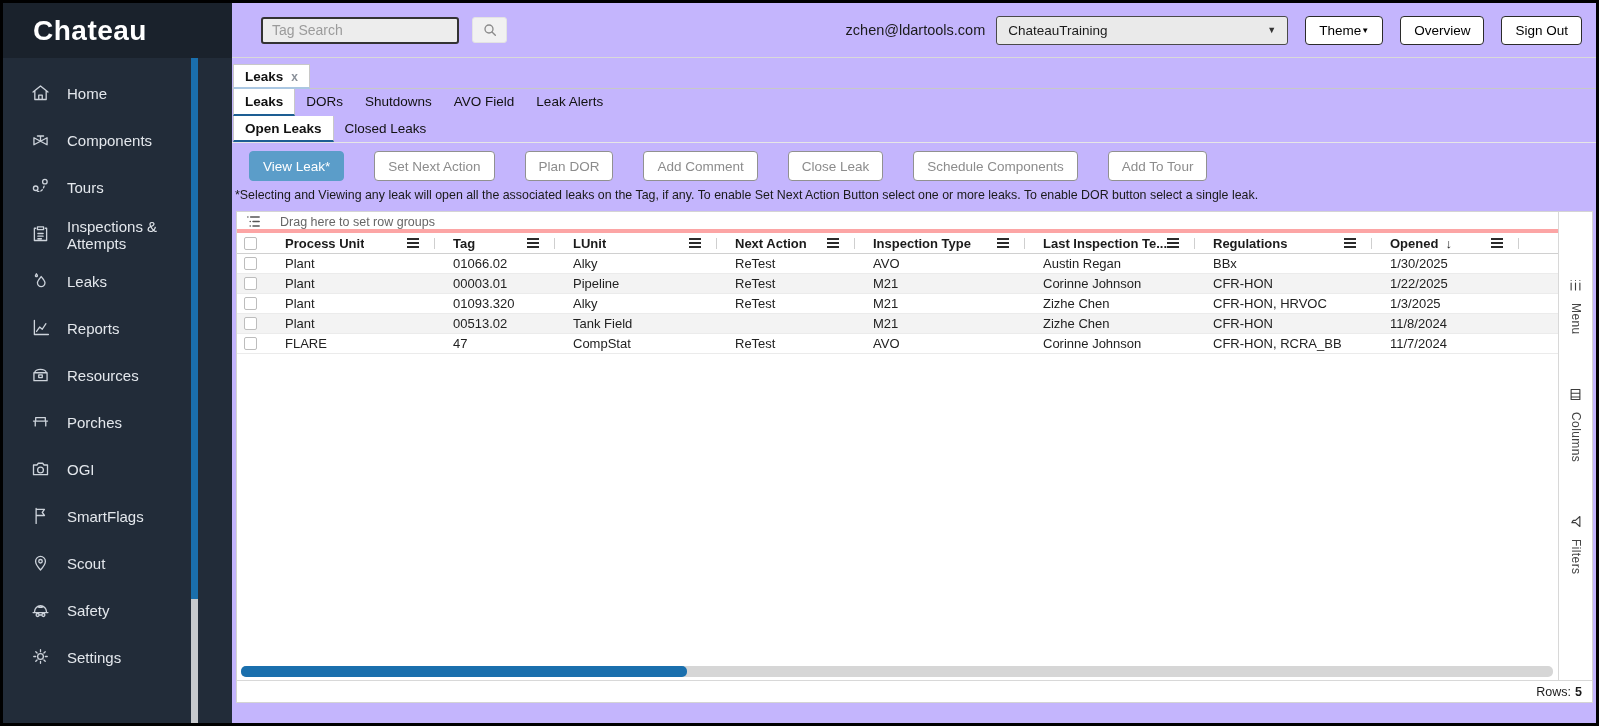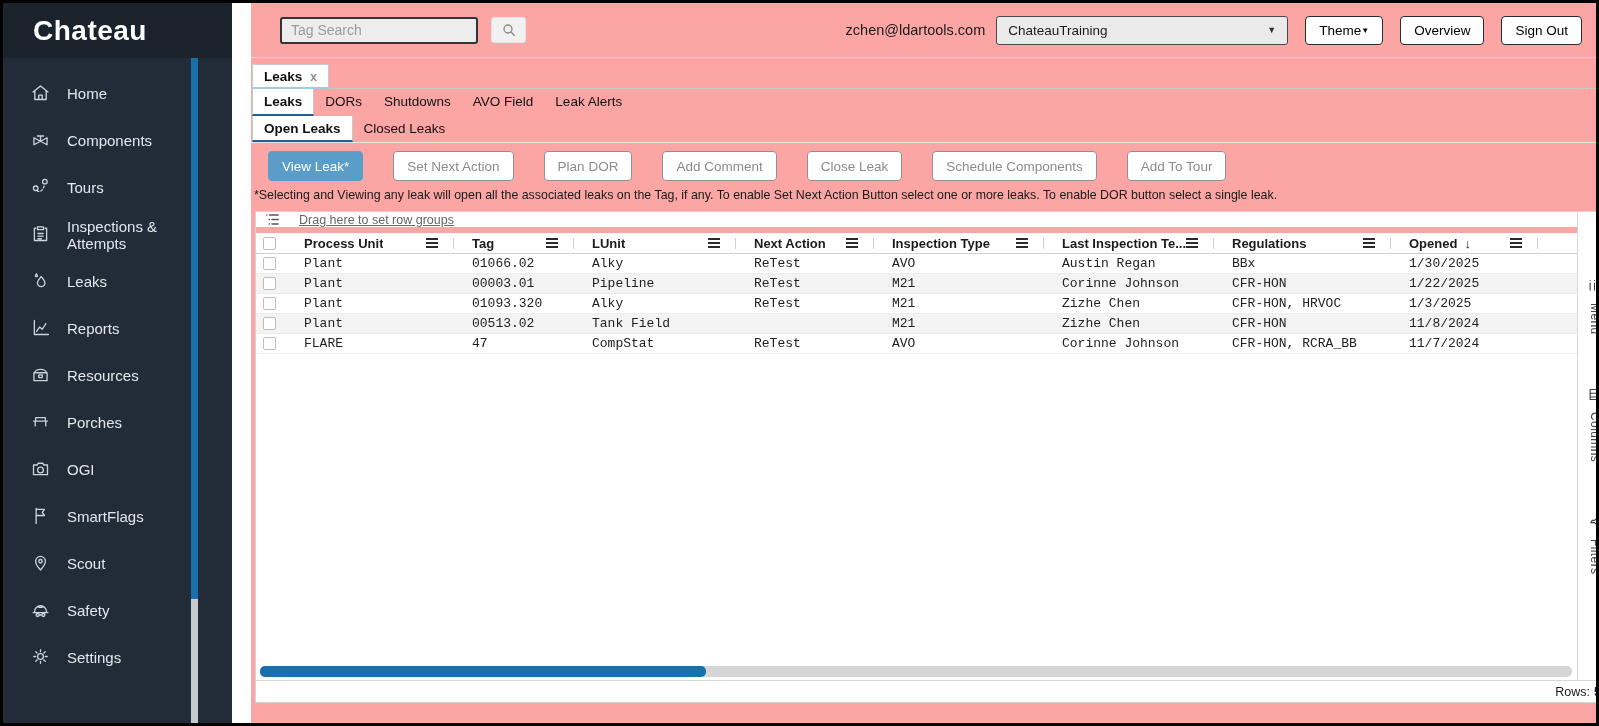--- a/index.html
+++ b/index.html
@@ -13,21 +13,21 @@
   .sidebar-col { width:229px; flex:0 0 229px; display:flex; flex-direction:column; background:#222c39; }
   .logo-block { height:55px; background:#1a222c; display:flex; align-items:center; padding-left:30px; flex:0 0 55px; }
   .logo-text { color:#fff; font-size:28px; font-weight:800; letter-spacing:.5px; }
   .sidebar-body { flex:1; display:flex; min-height:0; }
   .side-nav { width:188px; background:#222c39; padding-top:12px; overflow:hidden; }
   .side-item { height:47px; display:flex; align-items:center; padding-left:27px; gap:16px; color:#e3e7ec; font-size:15px; cursor:pointer; }
   .side-item svg { flex:0 0 21px; }
   .side-scroll { width:7px; background:#c6c9cd; position:relative; }
   .side-scroll-thumb { position:absolute; top:0; left:0; width:7px; height:541px; background:#1a6fad; }
   
-  .main-col { flex:1; display:flex; flex-direction:column; background:#fca5a5; min-width:0;margin-left:19px; }
+  .main-col { flex:1; display:flex; flex-direction:column; background:#c4b5fd; min-width:0; }
   .topbar { height:55px; flex:0 0 55px; border-bottom:1px solid #d9d9d9; display:flex; align-items:center; padding:0 14px 0 29px; }
   .tag-search { width:198px; height:27px; background:#ededed; border:2px solid #333; border-radius:3px; padding:0 9px; font-size:14px; color:#333; font-family:inherit; }
   .tag-search::placeholder { color:#9b9b9b; }
   .search-btn { margin-left:13px; width:35px; height:26px; background:#f1f1f1; border:1px solid #e3e3e3; border-radius:3px; display:flex; align-items:center; justify-content:center; cursor:pointer; }
   .topbar-spacer { flex:1; }
   .user-email { font-size:14.5px; color:#1b1b1b; margin-right:11px; }
   .site-select { width:292px; height:29px; background:#eaeaea; border:1px solid #4a4a4a; border-radius:3px; display:flex; align-items:center; justify-content:space-between; padding:0 11px; font-size:13.5px; color:#1b1b1b; cursor:pointer; }
   .select-caret { font-size:9px; color:#333; }
   .top-btn { margin-left:17px; height:29px; padding:0 13px; background:#fff; border:1px solid #2b2b2b; border-radius:4px; font-size:13.5px; color:#000; display:flex; align-items:center; cursor:pointer; font-family:inherit; }
   .theme-caret { font-size:8px; color:#000; }
@@ -43,31 +43,31 @@
   .tab-item.active { font-weight:bold; border-left:1px solid #c8c8c8; border-right:1px solid #c8c8c8; border-bottom:2px solid #1d5e93; background:#fff; }
   
   .toolbar { display:flex; gap:30px; padding:8px 0 7px 17px; flex:0 0 auto; }
   .tb-btn { height:30px; padding:0 13px; border-radius:4px; font-size:13.5px; font-family:inherit; cursor:pointer; background:#fff; border:1px solid #919191; color:#8c8c8c; }
   .tb-btn.primary { background:#5b9dc9; border-color:#5b9dc9; color:#fff; }
   .toolbar-note { font-size:12.4px; color:#1a1a1a; padding-left:3px; flex:0 0 auto; }
   
   .grid-wrapper { margin:9px 0 0 4px; width:1357px; height:492px; flex:0 0 auto; border:1px solid #d4d4d4; display:flex; flex-direction:column; background:#fff; }
   .grid-body { flex:1; display:flex; min-height:0; }
   .grid-main { flex:1; display:flex; flex-direction:column; border-right:1px solid #d8d8d8; min-width:0; }
-  .drop-zone { height:21px; flex:0 0 21px; border-bottom:6px solid #fca5a5; display:flex; align-items:center; gap:19px; padding-left:9px; color:#666; font-size:12.5px;text-decoration:underline; }
+  .drop-zone { height:21px; flex:0 0 21px; border-bottom:4px solid #fca5a5; display:flex; align-items:flex-end; gap:19px; padding-left:9px; color:#666; font-size:12.5px; }
   .header-row { height:21px; flex:0 0 21px; display:flex; align-items:center; border-bottom:1px solid #d0d0d0; }
   .h-cell { height:100%; display:flex; align-items:center; padding:0 16px 0 18px; position:relative; cursor:pointer; }
   .h-cell::after { content:''; position:absolute; right:0; top:5px; height:11px; width:1px; background:#cfcfcf; }
   .h-label { font-size:13px; font-weight:bold; color:#1b1b1b; white-space:nowrap; overflow:hidden; }
   .sort-arrow { font-size:13px; font-weight:600; color:#1b1b1b; margin-left:7px; }
   .burger { width:12px; height:10px; border-top:2px solid #2b2b2b; border-bottom:2px solid #2b2b2b; margin-left:auto; flex:0 0 12px; cursor:pointer; }
   .burger::before { content:''; display:block; height:2px; background:#2b2b2b; margin-top:2px; }
   .cb-cell { width:30px; flex:0 0 30px; display:flex; align-items:center; padding-left:7px; height:100%; }
   .checkbox { width:13px; height:13px; border:1px solid #bdbdbd; border-radius:2px; background:#fff; cursor:pointer; }
-  .data-row { height:20px; flex:0 0 20px; display:flex; border-bottom:1px solid #ebebeb; cursor:pointer;font-family:Liberation Mono, monospace; }
+  .data-row { height:20px; flex:0 0 20px; display:flex; border-bottom:1px solid #ebebeb; cursor:pointer; }
   .data-row.odd { background:#f3f3f3; }
   .d-cell { height:100%; display:flex; align-items:center; padding:0 6px 0 18px; font-size:13px; color:#222; white-space:nowrap; overflow:hidden; }
   .grid-filler { flex:1; }
   .hscroll-track { height:11px; flex:0 0 11px; margin:3px 5px 3px 4px; background:#d6d6d6; border-radius:5px; position:relative; }
   .hscroll-thumb { position:absolute; left:0; top:0; height:11px; width:34%; background:#1a6fad; border-radius:5px; cursor:pointer; }
   .side-buttons { width:33px; flex:0 0 33px; display:flex; flex-direction:column; align-items:center; padding-top:66px; gap:52px; background:#fff; }
   .side-btn { display:flex; flex-direction:column; align-items:center; gap:6px; cursor:pointer; }
   .side-btn svg { transform:rotate(90deg); }
   .v-label { writing-mode:vertical-lr; font-size:12px; color:#444; letter-spacing:.4px; }
   .status-bar { height:22px; flex:0 0 22px; border-top:1px solid #d8d8d8; display:flex; align-items:center; justify-content:flex-end; gap:4px; padding-right:10px; font-size:12.5px; color:#1b1b1b; }

